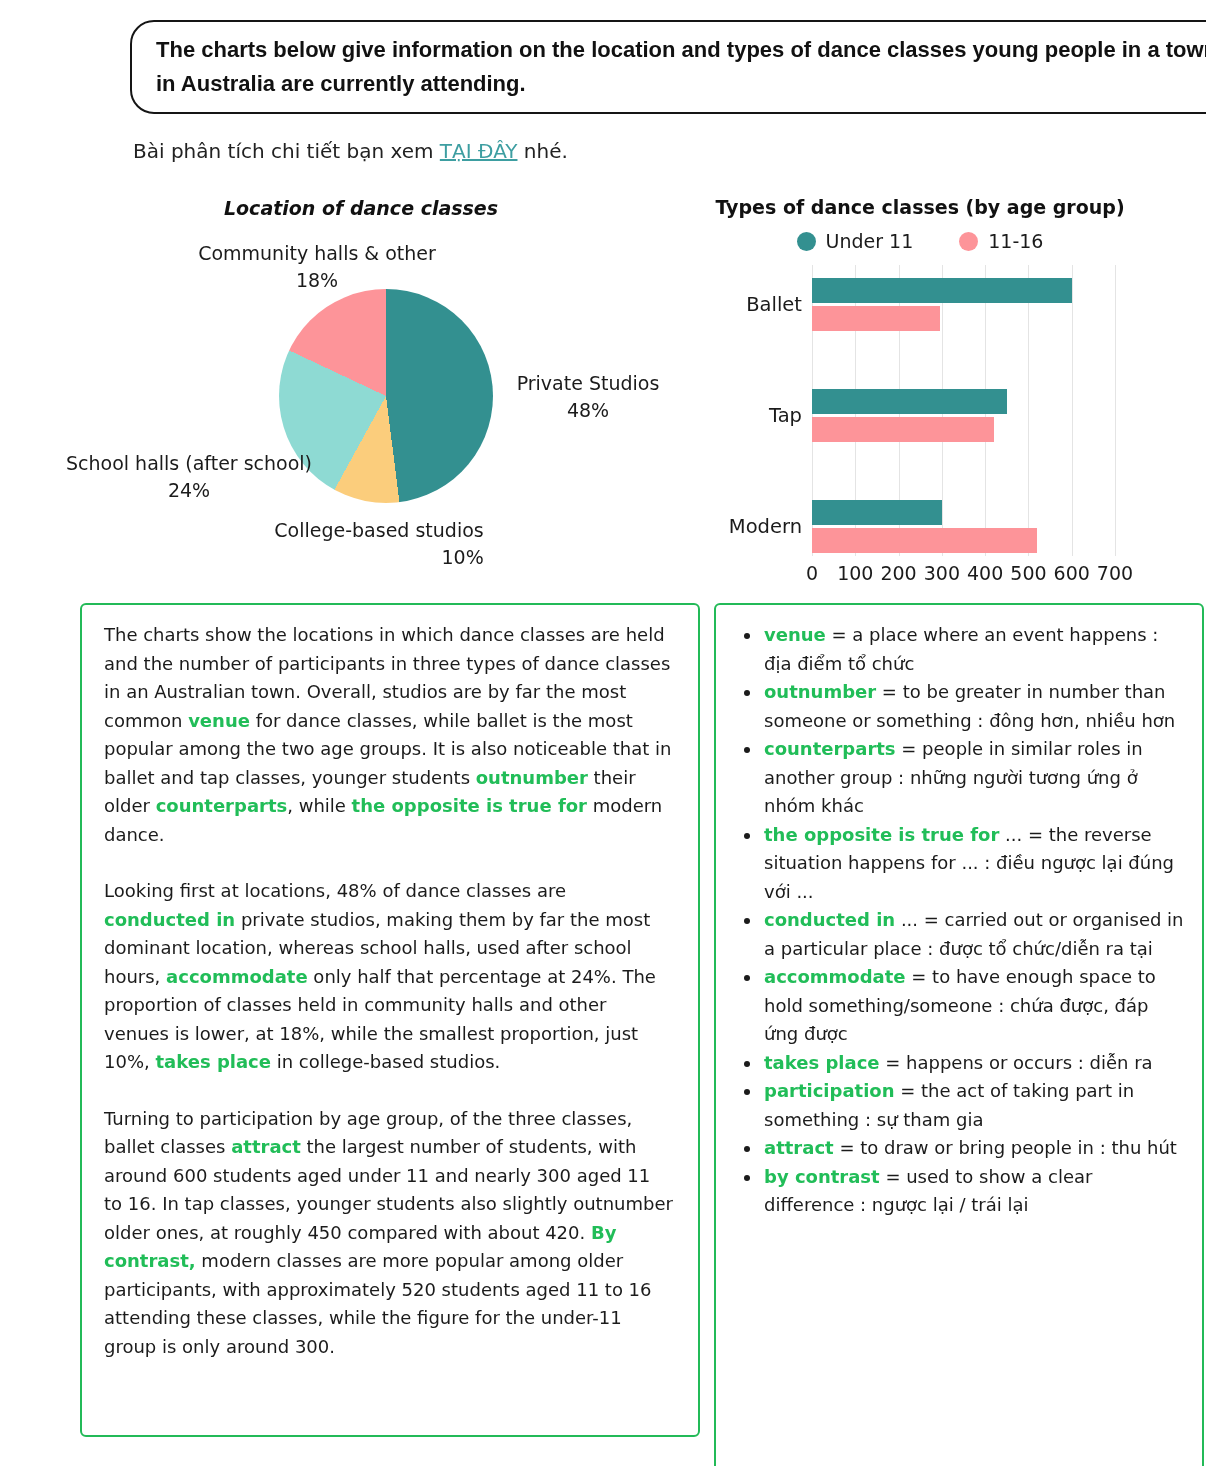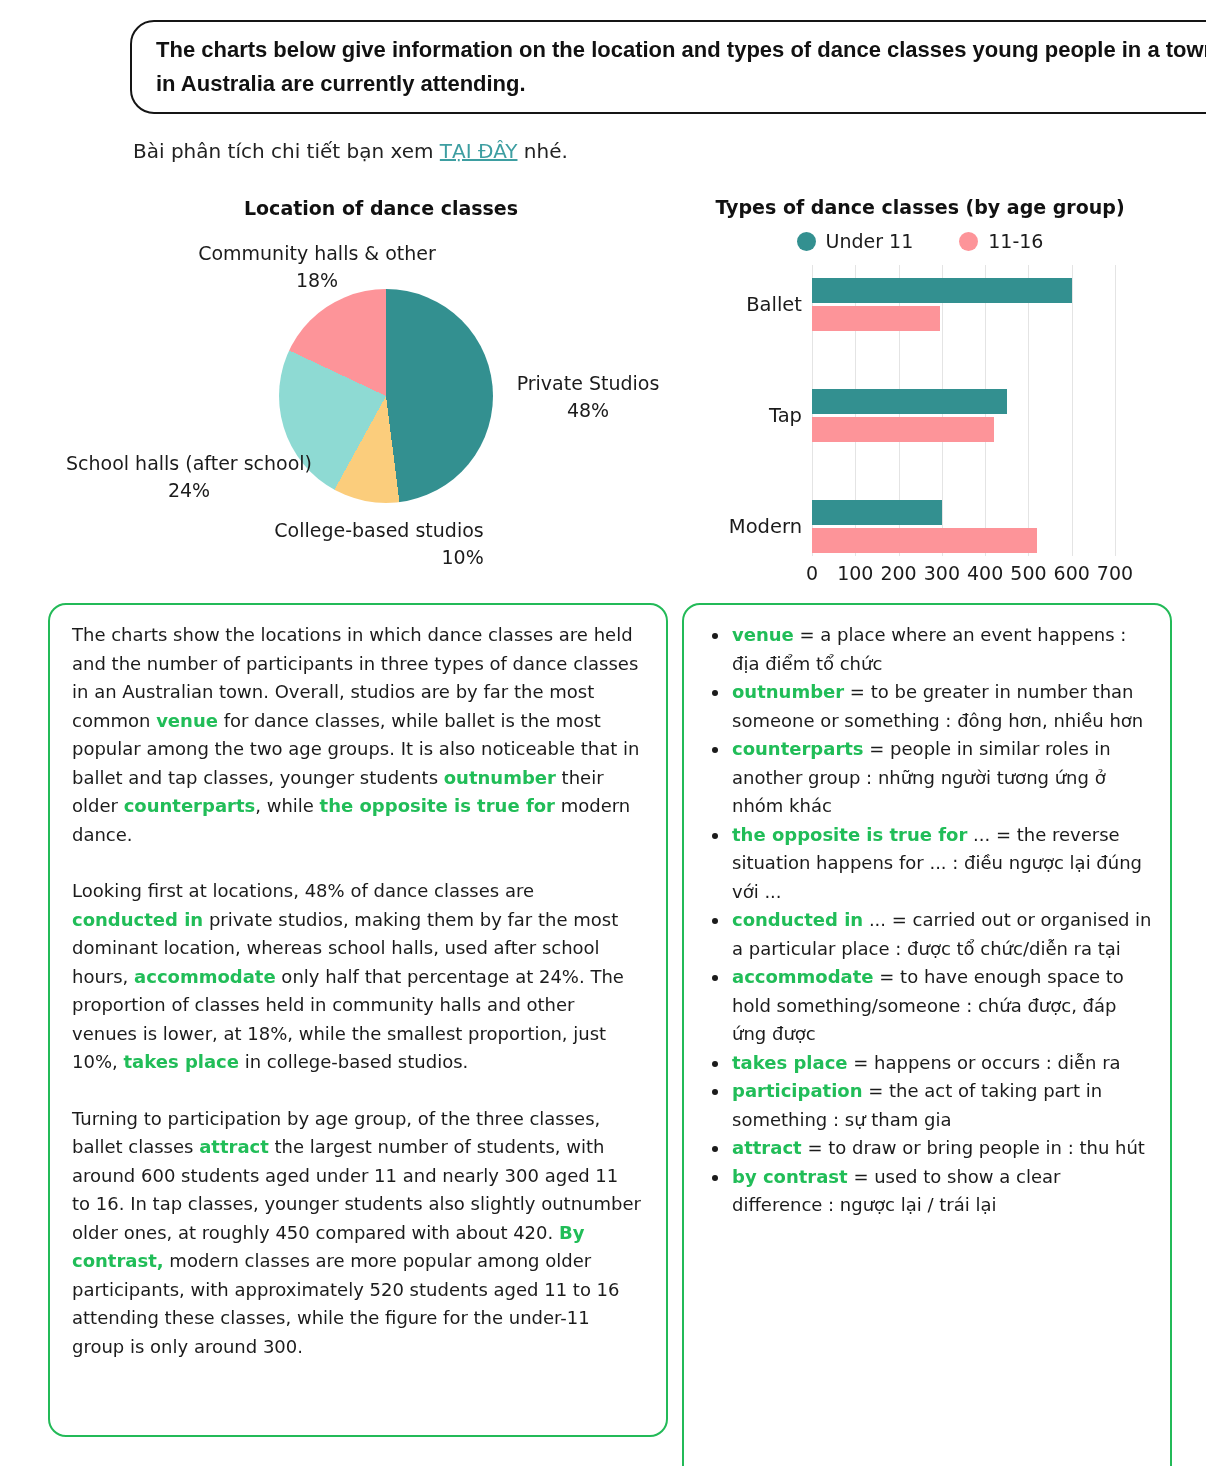--- a/index.html
+++ b/index.html
@@ -29,42 +29,42 @@
   .legend-dot { width:19px; height:19px; border-radius:50%; }
   .bar-plot { position:absolute; left:122px; top:75px; width:303px; height:291px; }
   .gridline { position:absolute; top:0; bottom:0; width:1px; background:#e4e4e4; }
   .hbar { position:absolute; left:0; height:25px; }
   .bar-cats { position:absolute; inset:0; }
   .cat { position:absolute; right:348px; font-size:19.5px; color:#1b1b1b; line-height:24px; }
   .bar-xticks { position:absolute; left:122px; top:372px; width:303px; height:26px; }
   .xtick { position:absolute; transform:translateX(-50%); top:0; font-size:19px; color:#1b1b1b; }
 
   
-  .green-box { position:absolute; border:2.5px solid #23ba58; border-radius:18px; background:#fff; overflow:hidden; }
+  .green-box { position:absolute; border:2.5px solid #23ba58; border-radius:6px; background:#fff; overflow:hidden;margin-left:32px; }
   .essay-box { left:48px; top:603px; width:620px; height:834px; padding:16px 24px 10px 22px; }
   .vocab-box { left:682px; top:603px; width:490px; height:916px; padding:16px 18px 10px 6px; }
   .essay-box p { margin:0 0 28px 0; font-size:18px; line-height:28.5px; }
   .essay-box p:last-child { margin-bottom:0; }
   .g { color:#21bd58; font-weight:bold; }
   .vocab-box ul { margin:0; padding-left:40px; }
   .vocab-box li { font-size:18px; line-height:28.5px; padding-left:2px; }
   .term { color:#21bd58; font-weight:bold; }
 </style>
 </head>
 <body>
 
 <div class="title-box">
   <span>The charts below give information on the location and types of dance classes young people in a town in Australia are currently attending.</span>
 </div>
 
 <div class="intro">
   <span>Bài phân tích chi tiết bạn xem </span><a>TẠI ĐÂY</a><span> nhé.</span>
 </div>
 
-<div class="chart-title" style="left:381px; top:197px;">Location of dance classes</div>
+<div class="chart-title" style="left:361px; top:197px;font-style:italic;">Location of dance classes</div>
 <div class="pie" style="background: conic-gradient(rgb(51, 144, 144) 0%, rgb(51, 144, 144) 48%, rgb(251, 205, 124) 48%, rgb(251, 205, 124) 58%, rgb(142, 218, 211) 58%, rgb(142, 218, 211) 82%, rgb(253, 148, 153) 82%, rgb(253, 148, 153) 100%);"></div>
 
 <div class="pie-label" style="left:317px; top:240px;">
   <div>Community halls &amp; other</div>
   <div>18%</div>
 </div>
 <div class="pie-label" style="left:588px; top:370px;">
   <div>Private Studios</div>
   <div>48%</div>
 </div>

